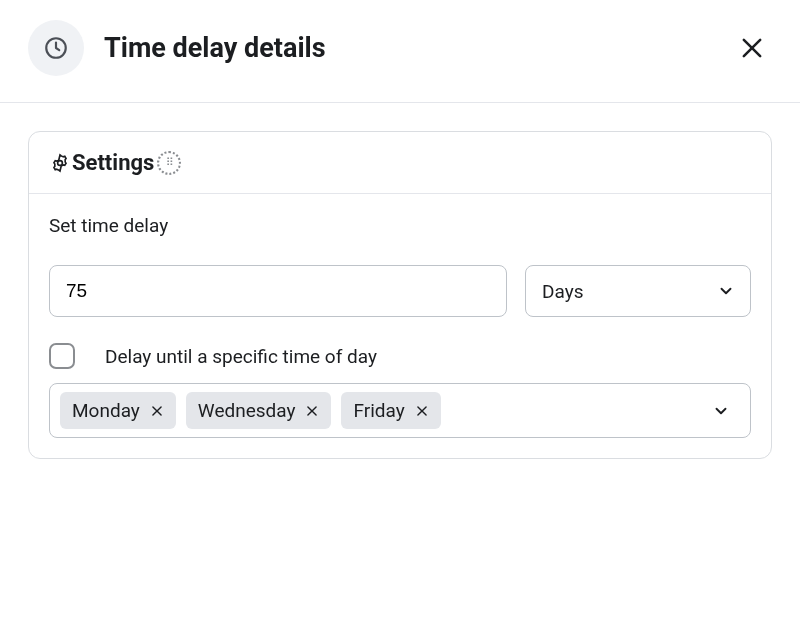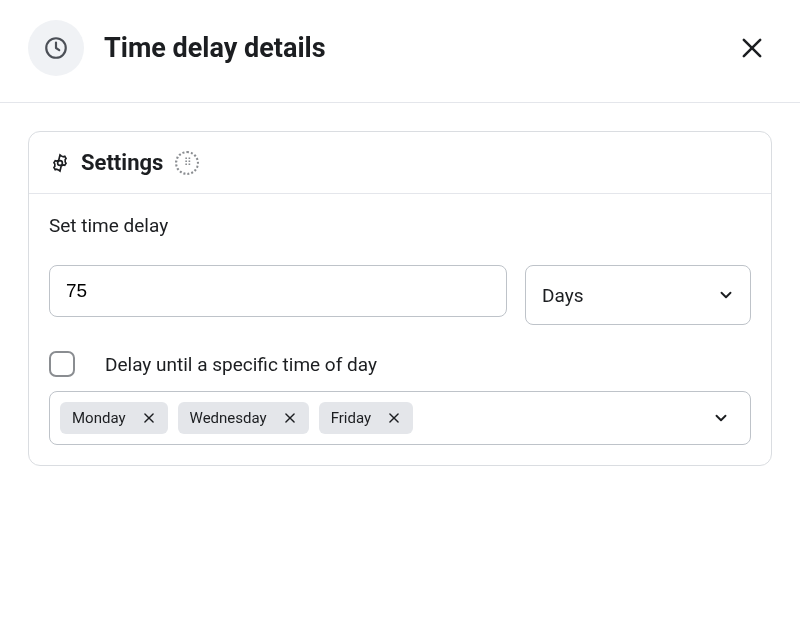--- a/index.html
+++ b/index.html
@@ -61,21 +61,21 @@
     .card {
       border: 1px solid #dadde1;
       border-radius: 12px;
       overflow: hidden;
     }
     .card-header {
       display: flex;
       align-items: center;
       padding: 18px 20px;
       border-bottom: 1px solid #e4e6eb;
-      gap: 10px;
+      gap: 1px;
     }
     .card-header svg.gear {
       width: 22px;
       height: 22px;
     }
     .card-title {
       font-size: 22px;
       font-weight: 700;
     }
     .drag-dots {
@@ -117,21 +117,21 @@
       border-radius: 8px;
       padding: 0 16px;
       font-size: 19px;
       background: #ffffff;
     }
     .select-wrap {
       position: relative;
       width: 226px;
     }
     .select-wrap .select-display {
-      height: 60px;
+      height: 52px;
       border: 1px solid #bec3c9;
       border-radius: 8px;
       padding: 0 44px 0 16px;
       font-size: 19px;
       display: flex;
       align-items: center;
       background: #ffffff;
       cursor: pointer;
     }
     .select-wrap svg,
@@ -188,25 +188,25 @@
       display: flex;
       flex-wrap: wrap;
       gap: 10px;
       min-height: 54px;
       align-items: center;
       cursor: pointer;
     }
     .tag {
       display: inline-flex;
       align-items: center;
-      gap: 16px;
+      gap: 10px;
       background: #e4e6ea;
       border-radius: 6px;
       padding: 7px 12px;
-      font-size: 15px;
+      font-size: 19px;
     }
     .tag .tag-x {
       display: inline-flex;
       cursor: pointer;
     }
     .tag .tag-x svg {
       width: 14px;
       height: 14px;
     }
   </style>

